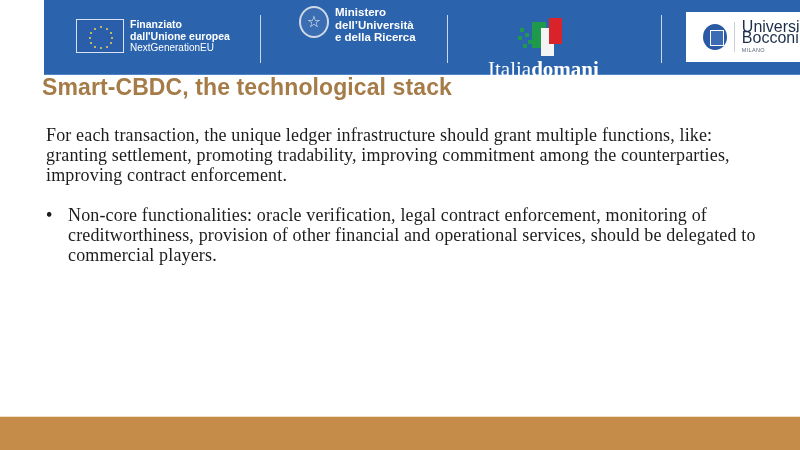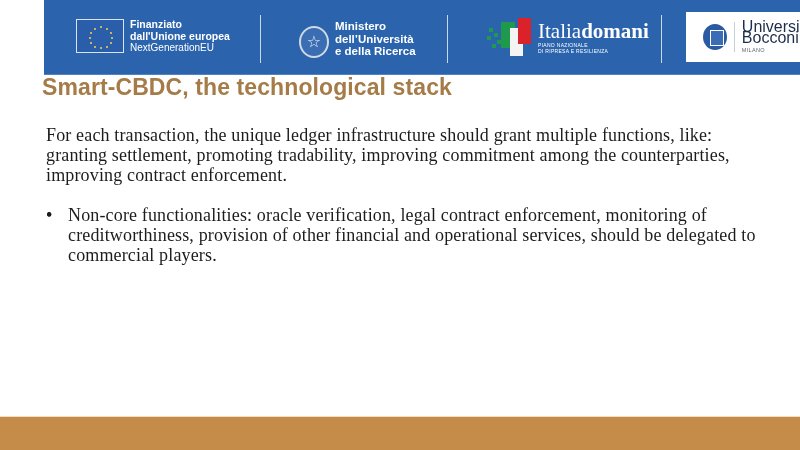--- a/index.html
+++ b/index.html
@@ -18,32 +18,32 @@
       width: 48px; height: 34px; border: 1px solid #d8e4f3; background: #2b5eaa;
       position: relative;
     }
     .eu-star { position: absolute; width: 2px; height: 2px; background: #f2d64b; border-radius: 50%; }
     .eu-text { margin-left: 6px; font-family: "Liberation Sans", sans-serif; color: #ffffff; line-height: 12px; }
     .eu-text .b { font-size: 10.5px; font-weight: bold; display: block; }
     .eu-text .s { font-size: 10px; display: block; }
 
     .divider { position: absolute; top: 15px; width: 1px; height: 48px; background: #c9d8ec; }
 
-    .logo-mur { position: absolute; left: 255px; top: 20px; display: flex; align-items: flex-end; }
+    .logo-mur { position: absolute; left: 255px; top: 6px; display: flex; align-items: flex-start; }
     .mur-emblem {
       width: 30px; height: 32px; border-radius: 50%;
       border: 2px solid #cfd9e6; position: relative; background: #3a6db2;
     }
     .mur-emblem::after {
       content: "\2606"; position: absolute; left: 0; right: 0; top: 4px;
       text-align: center; color: #e6edf6; font-size: 16px; font-family: "DejaVu Sans", sans-serif;
     }
     .mur-text { margin-left: 6px; font-family: "Liberation Sans", sans-serif; color: #ffffff; font-weight: bold; font-size: 11.5px; line-height: 12.5px; }
 
-    .logo-italia { position: absolute; left: 442px; top: 16px; display: flex; align-items: center; }
+    .logo-italia { position: absolute; left: 442px; top: 16px; display: flex; align-items: center; flex-direction: column; }
     .italia-mark { width: 50px; height: 42px; position: relative; }
     .im-green { position: absolute; left: 15px; top: 6px; width: 14px; height: 26px; background: #1f9a4c; }
     .im-white { position: absolute; left: 24px; top: 12px; width: 13px; height: 28px; background: #f4f4f4; }
     .im-red { position: absolute; left: 32px; top: 2px; width: 13px; height: 26px; background: #d9222a; }
     .im-dot { position: absolute; width: 4px; height: 4px; background: #1f9a4c; }
     .italia-text { margin-left: 2px; font-family: "Liberation Serif", serif; color: #ffffff; }
     .italia-text .t { font-size: 21px; line-height: 22px; }
     .italia-text .t b { font-weight: bold; }
     .italia-text .s { font-family: "Liberation Sans", sans-serif; font-size: 5px; line-height: 6px; letter-spacing: 0.3px; display: block; }
 

